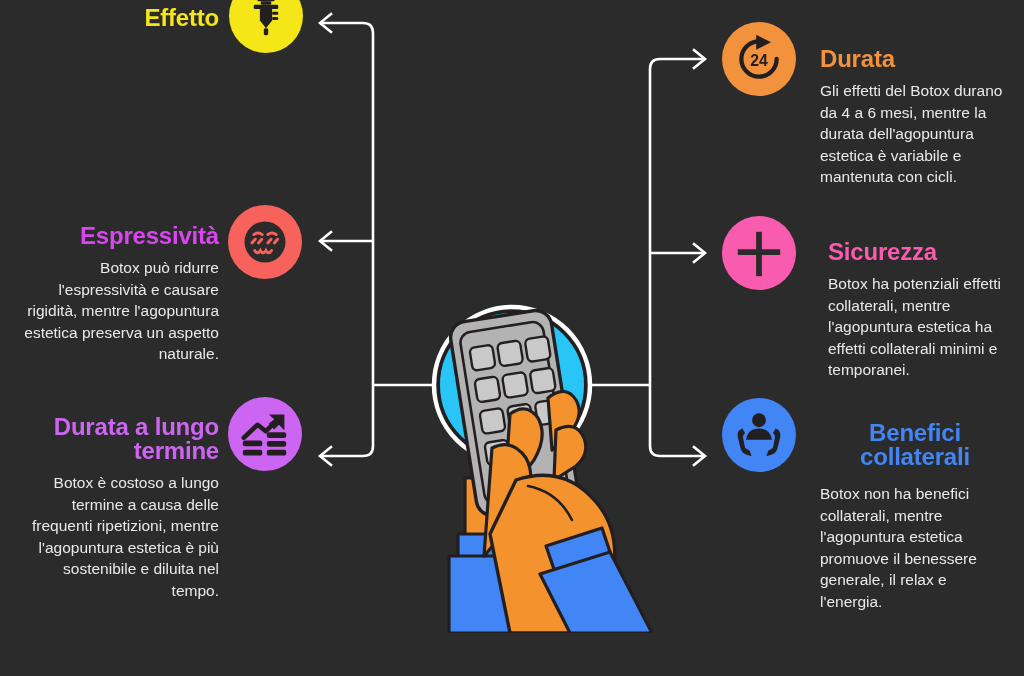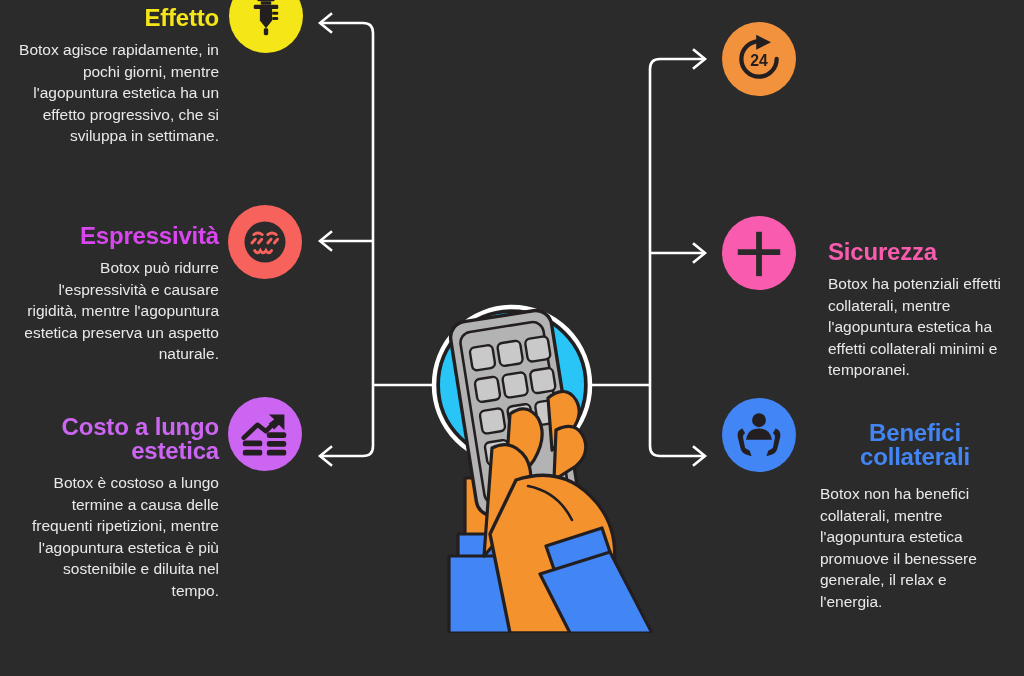--- a/index.html
+++ b/index.html
@@ -192,33 +192,36 @@
         <circle cx="27" cy="11" r="7.5"></circle>
         <path d="M13 32 q2 -12 14 -12 q12 0 14 12 Z"></path>
         <path d="M9 20 q-6 2 -5 9 l3 12 q1 5 6 7 l6 2 -2 -6 -5 -3 -2 -10 q-1 -4 2 -6 Z"></path>
         <path d="M45 20 q6 2 5 9 l-3 12 q-1 5 -6 7 l-6 2 2 -6 5 -3 2 -10 q1 -4 -2 -6 Z"></path>
       </g>
     </svg>
   </div>
 
   <div class="block left-block" style="left:14px;top:6px;width:205px;">
     <h2 style="color:#f5e618;">Effetto</h2>
-    <p>Botox agisce rapidamente, in pochi giorni, mentre l'agopuntura estetica ha un effetto progressivo, che si sviluppa in settimane.</p>
   </div>
 
   <div class="block left-block" style="left:14px;top:224px;width:205px;">
     <h2 style="color:#d946ef;">Espressività</h2>
     <p>Botox può ridurre l'espressività e causare rigidità, mentre l'agopuntura estetica preserva un aspetto naturale.</p>
   </div>
 
   <div class="block left-block" style="left:14px;top:415px;width:205px;">
-    <h2 style="color:#cc66f2;">Costo a lungo estetica</h2>
+    <h2 style="color:#cc66f2;">Durata a lungo termine</h2>
     <p style="margin-top:9px;">Botox è costoso a lungo termine a causa delle frequenti ripetizioni, mentre l'agopuntura estetica è più sostenibile e diluita nel tempo.</p>
   </div>
 
+  <div class="block right-block" style="left:820px;top:47px;width:190px;">
+    <h2 style="color:#f2923c;">Durata</h2>
+    <p>Gli effetti del Botox durano da 4 a 6 mesi, mentre la durata dell'agopuntura estetica è variabile e mantenuta con cicli.</p>
+  </div>
 
   <div class="block right-block" style="left:820px;top:240px;width:190px;margin-left:8px;">
     <h2 style="color:#f95cae;">Sicurezza</h2>
     <p>Botox ha potenziali effetti collaterali, mentre l'agopuntura estetica ha effetti collaterali minimi e temporanei.</p>
   </div>
 
   <div class="block right-block" style="left:820px;top:421px;width:190px;">
     <h2 style="color:#4285f4;text-align:center;">Benefici collaterali</h2>
     <p style="margin-top:14px;">Botox non ha benefici collaterali, mentre l'agopuntura estetica promuove il benessere generale, il relax e l'energia.</p>
   </div>

